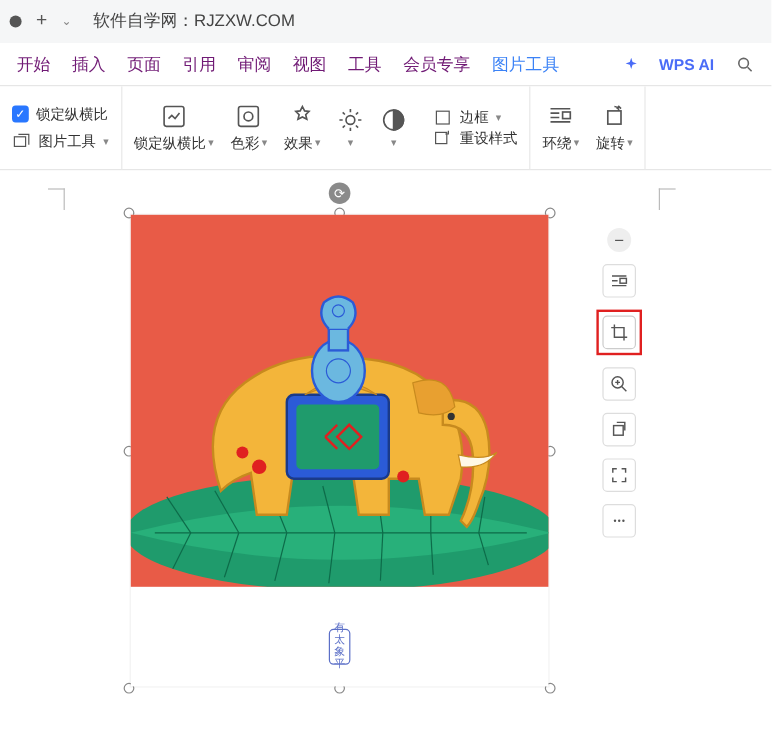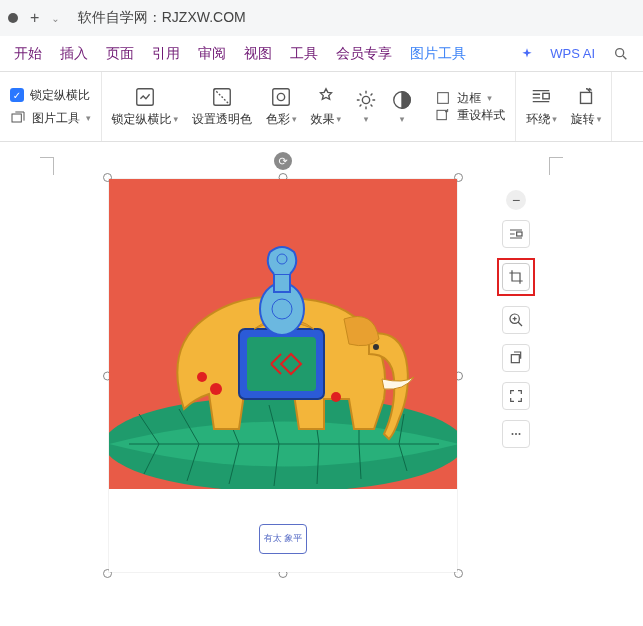--- a/index.html
+++ b/index.html
@@ -8,21 +8,21 @@
 .titlebar { height: 36px; background: #f5f6f7; display: flex; align-items: center; padding: 0 8px; gap: 8px; }
 .tab-dot { width: 10px; height: 10px; border-radius: 50%; background: #555; }
 .tab-plus { font-size: 16px; color: #555; padding: 0 4px; }
 .tab-dd { font-size: 10px; color: #888; }
 .tab-title { font-size: 14px; color: #444; margin-left: 10px; }
 
 .menubar { height: 36px; background: #fff; display: flex; align-items: center; padding: 0 14px; gap: 18px; border-bottom: 1px solid #e0e0e0; }
 .menu-item { font-size: 14px; color: #701a75; cursor: pointer; }
 .menu-item.active { color: #3b82f6; font-weight: 500; }
 .menu-spacer { flex: 1; }
-.wps-ai { display: flex; align-items: center; gap: 16px; color: #4a6cf7; font-size: 13px; font-weight: 400; justify-content: center; }
+.wps-ai { display: flex; align-items: center; gap: 16px; color: #4a6cf7; font-size: 13px; font-weight: 700; justify-content: center; }
 .wps-ai .mark { width: 14px; height: 14px; }
 .search-icon { width: 16px; height: 16px; color: #666; }
 
 .toolbar { height: 70px; background: #fff; display: flex; align-items: stretch; border-bottom: 1px solid #e0e0e0; }
 .tool-group { display: flex; flex-direction: column; justify-content: center; padding: 0 10px; border-right: 1px solid #e8e8e8; gap: 6px; }
 .tool-group.two-col { flex-direction: row; align-items: center; gap: 14px; }
 .tool-row { display: flex; align-items: center; gap: 6px; font-size: 12px; color: #333; white-space: nowrap; }
 .tool-col { display: flex; flex-direction: column; align-items: center; gap: 3px; font-size: 12px; color: #333; }
 .tool-col .lbl { display: flex; align-items: center; gap: 2px; }
 .checkbox { width: 14px; height: 14px; background: #2977ff; border-radius: 3px; display: inline-flex; align-items: center; justify-content: center; color: #fff; font-size: 10px; }
@@ -37,21 +37,21 @@
 
 .sel { position: absolute; left: 108px; top: 36px; width: 350px; height: 395px; }
 .rot { position: absolute; left: 50%; top: -26px; transform: translateX(-50%); width: 18px; height: 18px; border-radius: 50%; background: #8a8a8a; display:flex;align-items:center;justify-content:center;color:#fff;font-size:11px; }
 .handle { position: absolute; width: 9px; height: 9px; background: #fff; border: 1px solid #888; border-radius: 50%; }
 .h-tl{left:-5px;top:-5px}.h-tr{right:-5px;top:-5px}.h-bl{left:-5px;bottom:-5px}.h-br{right:-5px;bottom:-5px}
 .h-t{left:50%;top:-5px;transform:translateX(-50%)}.h-b{left:50%;bottom:-5px;transform:translateX(-50%)}
 .h-l{left:-5px;top:50%;transform:translateY(-50%)}.h-r{right:-5px;top:50%;transform:translateY(-50%)}
 
 .img-box { position: absolute; inset: 1px; background: #fff; box-shadow: 0 0 0 1px rgba(0,0,0,0.05); }
 .img-main { width: 100%; height: 310px; background: #e85b47; position: relative; overflow: hidden; }
-.caption { position: absolute; left: 50%; bottom: 18px; transform: translateX(-50%); width: 48px; height: 30px; border: 1px solid #5b6fc7; border-radius: 4px; display: flex; align-items: center; justify-content: center; font-size: 9px; color: #5b6fc7; text-align: center; line-height: 1.1; }
+.caption { position: absolute; left: 50%; bottom: 18px; transform: translateX(-50%); width: 18px; height: 30px; border: 1px solid #5b6fc7; border-radius: 4px; display: flex; align-items: center; justify-content: center; font-size: 9px; color: #5b6fc7; text-align: center; line-height: 1.1; }
 
 
 .leaf { position: absolute; left: -10px; bottom: -10px; width: 370px; height: 110px; }
 
 
 .eleph { position: absolute; left: 35px; bottom: 30px; width: 280px; height: 230px; }
 
 .side-tools { position: absolute; right: 108px; top: 48px; display: flex; flex-direction: column; gap: 10px; align-items: center; }
 .st-btn { width: 28px; height: 28px; border: 1px solid #ddd; border-radius: 4px; background: #fff; display: flex; align-items: center; justify-content: center; color: #555; }
 .st-btn.minus { border: none; background: #eee; border-radius: 50%; width: 20px; height: 20px; font-size: 14px; }
@@ -109,29 +109,20 @@
 
   <div class="tool-group two-col">
     <div class="tool-col">
       <svg class="tool-icon" viewBox="0 0 24 24" fill="none" stroke="currentColor" stroke-width="1.5">
           <rect x="3" y="3" width="18" height="18" rx="2"></rect>
           <path d="M7 14l3-3 3 3 4-5"></path>
         </svg>
       <span class="lbl">
           <span>锁定纵横比</span>
           <span class="dd">▾</span>
-        </span>
-    </div>
-    <div class="tool-col">
-      <svg class="tool-icon" viewBox="0 0 24 24" fill="none" stroke="currentColor" stroke-width="1.5">
-          <rect x="3" y="3" width="18" height="18" rx="2"></rect>
-          <path d="M3 3l18 18" stroke-dasharray="2 2"></path>
-        </svg>
-      <span class="lbl">
-          <span>设置透明色</span>
         </span>
     </div>
     <div class="tool-col">
       <svg class="tool-icon" viewBox="0 0 24 24" fill="none" stroke="currentColor" stroke-width="1.5">
           <rect x="3" y="3" width="18" height="18" rx="2"></rect>
           <circle cx="12" cy="12" r="4"></circle>
         </svg>
       <span class="lbl">
           <span>色彩</span>
           <span class="dd">▾</span>

